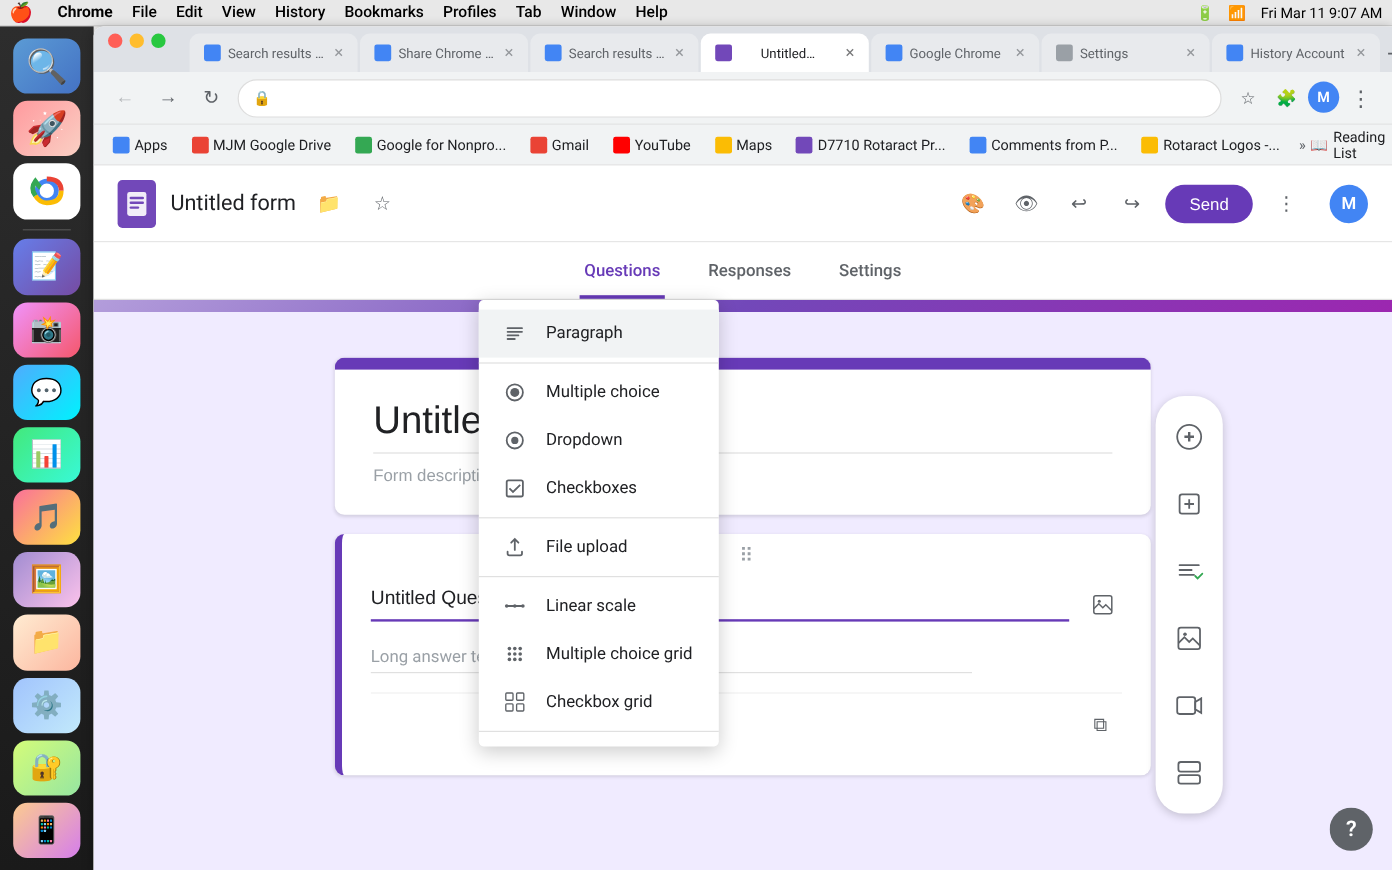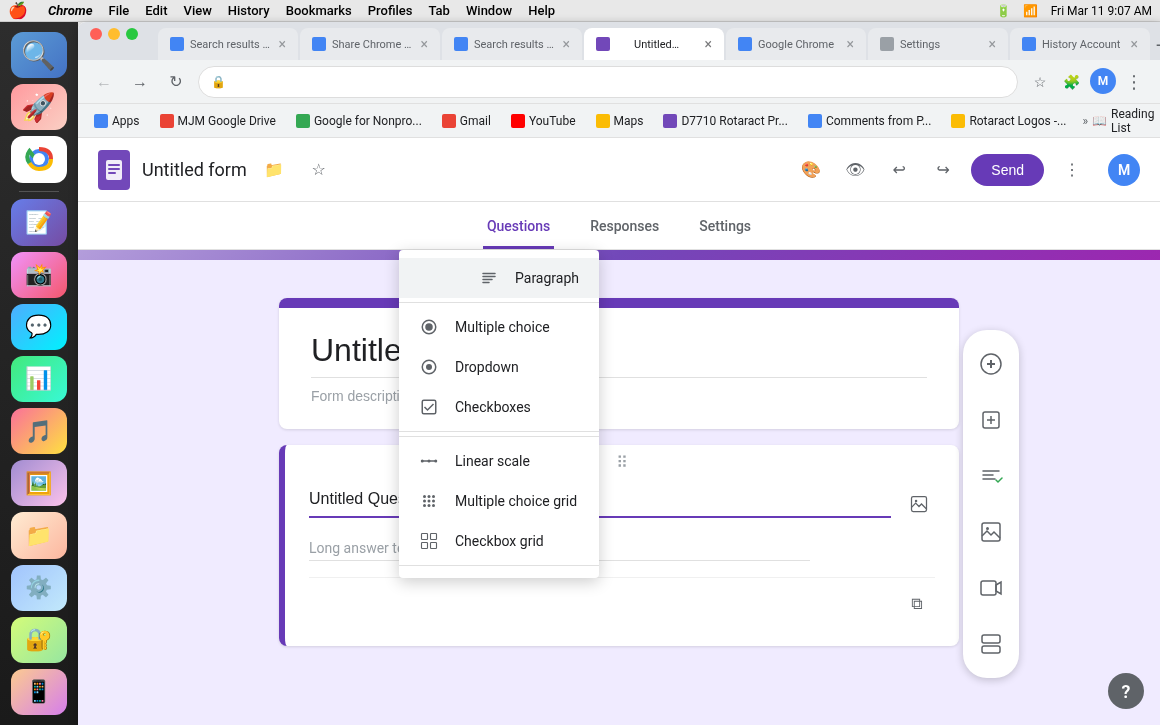--- a/index.html
+++ b/index.html
@@ -11,21 +11,21 @@
       background: #e8e8e8;
       display: flex;
       align-items: center;
       padding: 0 8px;
       font-size: 13px;
       gap: 16px;
       border-bottom: 1px solid #ccc;
     }
     .mac-apple { font-size: 16px; margin-right: 4px; }
     .mac-menu-item { font-weight: 500; cursor: pointer; }
-    .mac-menu-item.bold { font-weight: 700; font-style: italic; }
+    .mac-menu-item.bold { font-weight: 700; }
     .mac-right { margin-left: auto; display: flex; gap: 12px; align-items: center; font-size: 12px; }
 
     
     .chrome-window {
       position: absolute;
       top: 22px;
       left: 78px;
       right: 0;
       bottom: 0;
       background: #fff;
@@ -309,21 +309,21 @@
     }
     .menu-item {
       display: flex;
       align-items: center;
       gap: 16px;
       padding: 10px 20px;
       font-size: 14px;
       color: #202124;
       cursor: pointer;
     }
-    .menu-item.selected { background: #f1f3f4; justify-content: flex-end; }
+    .menu-item.selected { background: #f1f3f4; }
     .menu-icon { width: 20px; height: 20px; display: flex; align-items: center; justify-content: center; color: #5f6368; font-size: 16px; flex-shrink: 0; }
     .menu-divider { height: 1px; background: #e0e0e0; margin: 4px 0; }
 
     
     .help-btn {
       position: fixed;
       bottom: 20px;
       right: 20px;
       width: 36px;
       height: 36px;
@@ -659,20 +659,29 @@
           <svg width="18" height="18" viewBox="0 0 24 24">
               <rect x="3" y="3" width="18" height="18" rx="2" stroke="#5f6368" stroke-width="2" fill="none"></rect>
               <path d="M6 12l4 4 8-8" stroke="#5f6368" stroke-width="2" fill="none"></path>
             </svg>
         </div>
         <span>Checkboxes</span>
       </div>
 
       <div class="menu-divider"></div>
 
+      <div class="menu-item">
+        <div class="menu-icon">
+          <svg width="18" height="18" viewBox="0 0 24 24">
+              <path d="M12 15V3M8 7l4-4 4 4" stroke="#5f6368" stroke-width="2" stroke-linecap="round" fill="none"></path>
+              <path d="M4 17v2a2 2 0 002 2h12a2 2 0 002-2v-2" stroke="#5f6368" stroke-width="2" stroke-linecap="round" fill="none"></path>
+            </svg>
+        </div>
+        <span>File upload</span>
+      </div>
 
       <div class="menu-divider"></div>
 
       <div class="menu-item">
         <div class="menu-icon">
           <svg width="18" height="18" viewBox="0 0 24 24">
               <line x1="3" y1="12" x2="21" y2="12" stroke="#5f6368" stroke-width="2"></line>
               <circle cx="3" cy="12" r="2" fill="#5f6368"></circle>
               <circle cx="21" cy="12" r="2" fill="#5f6368"></circle>
               <circle cx="12" cy="12" r="2" fill="#5f6368"></circle>

